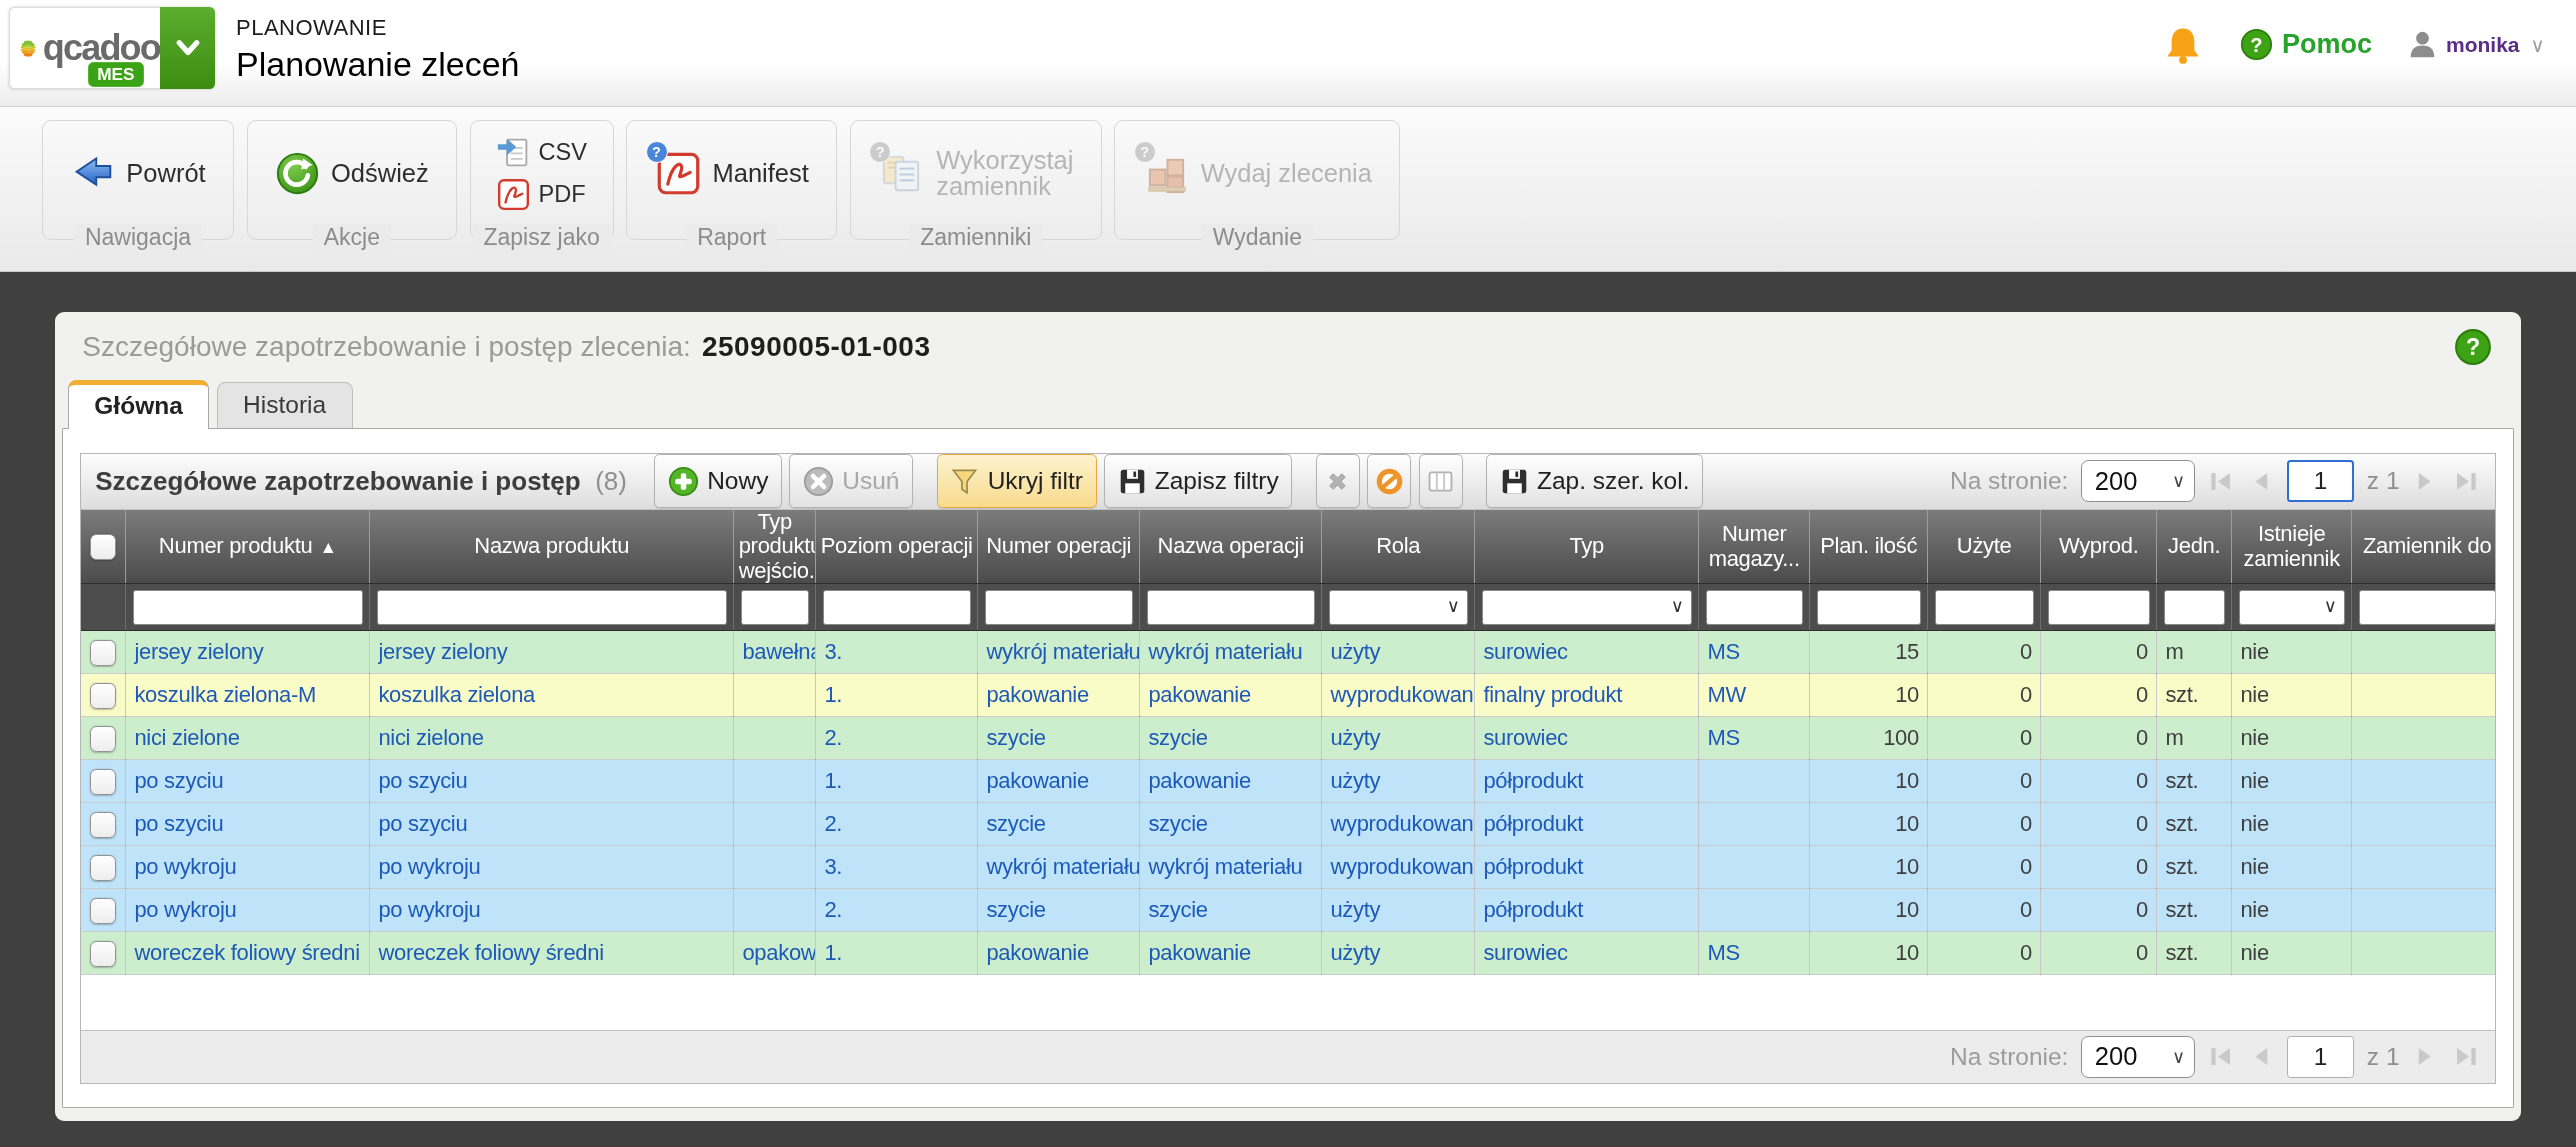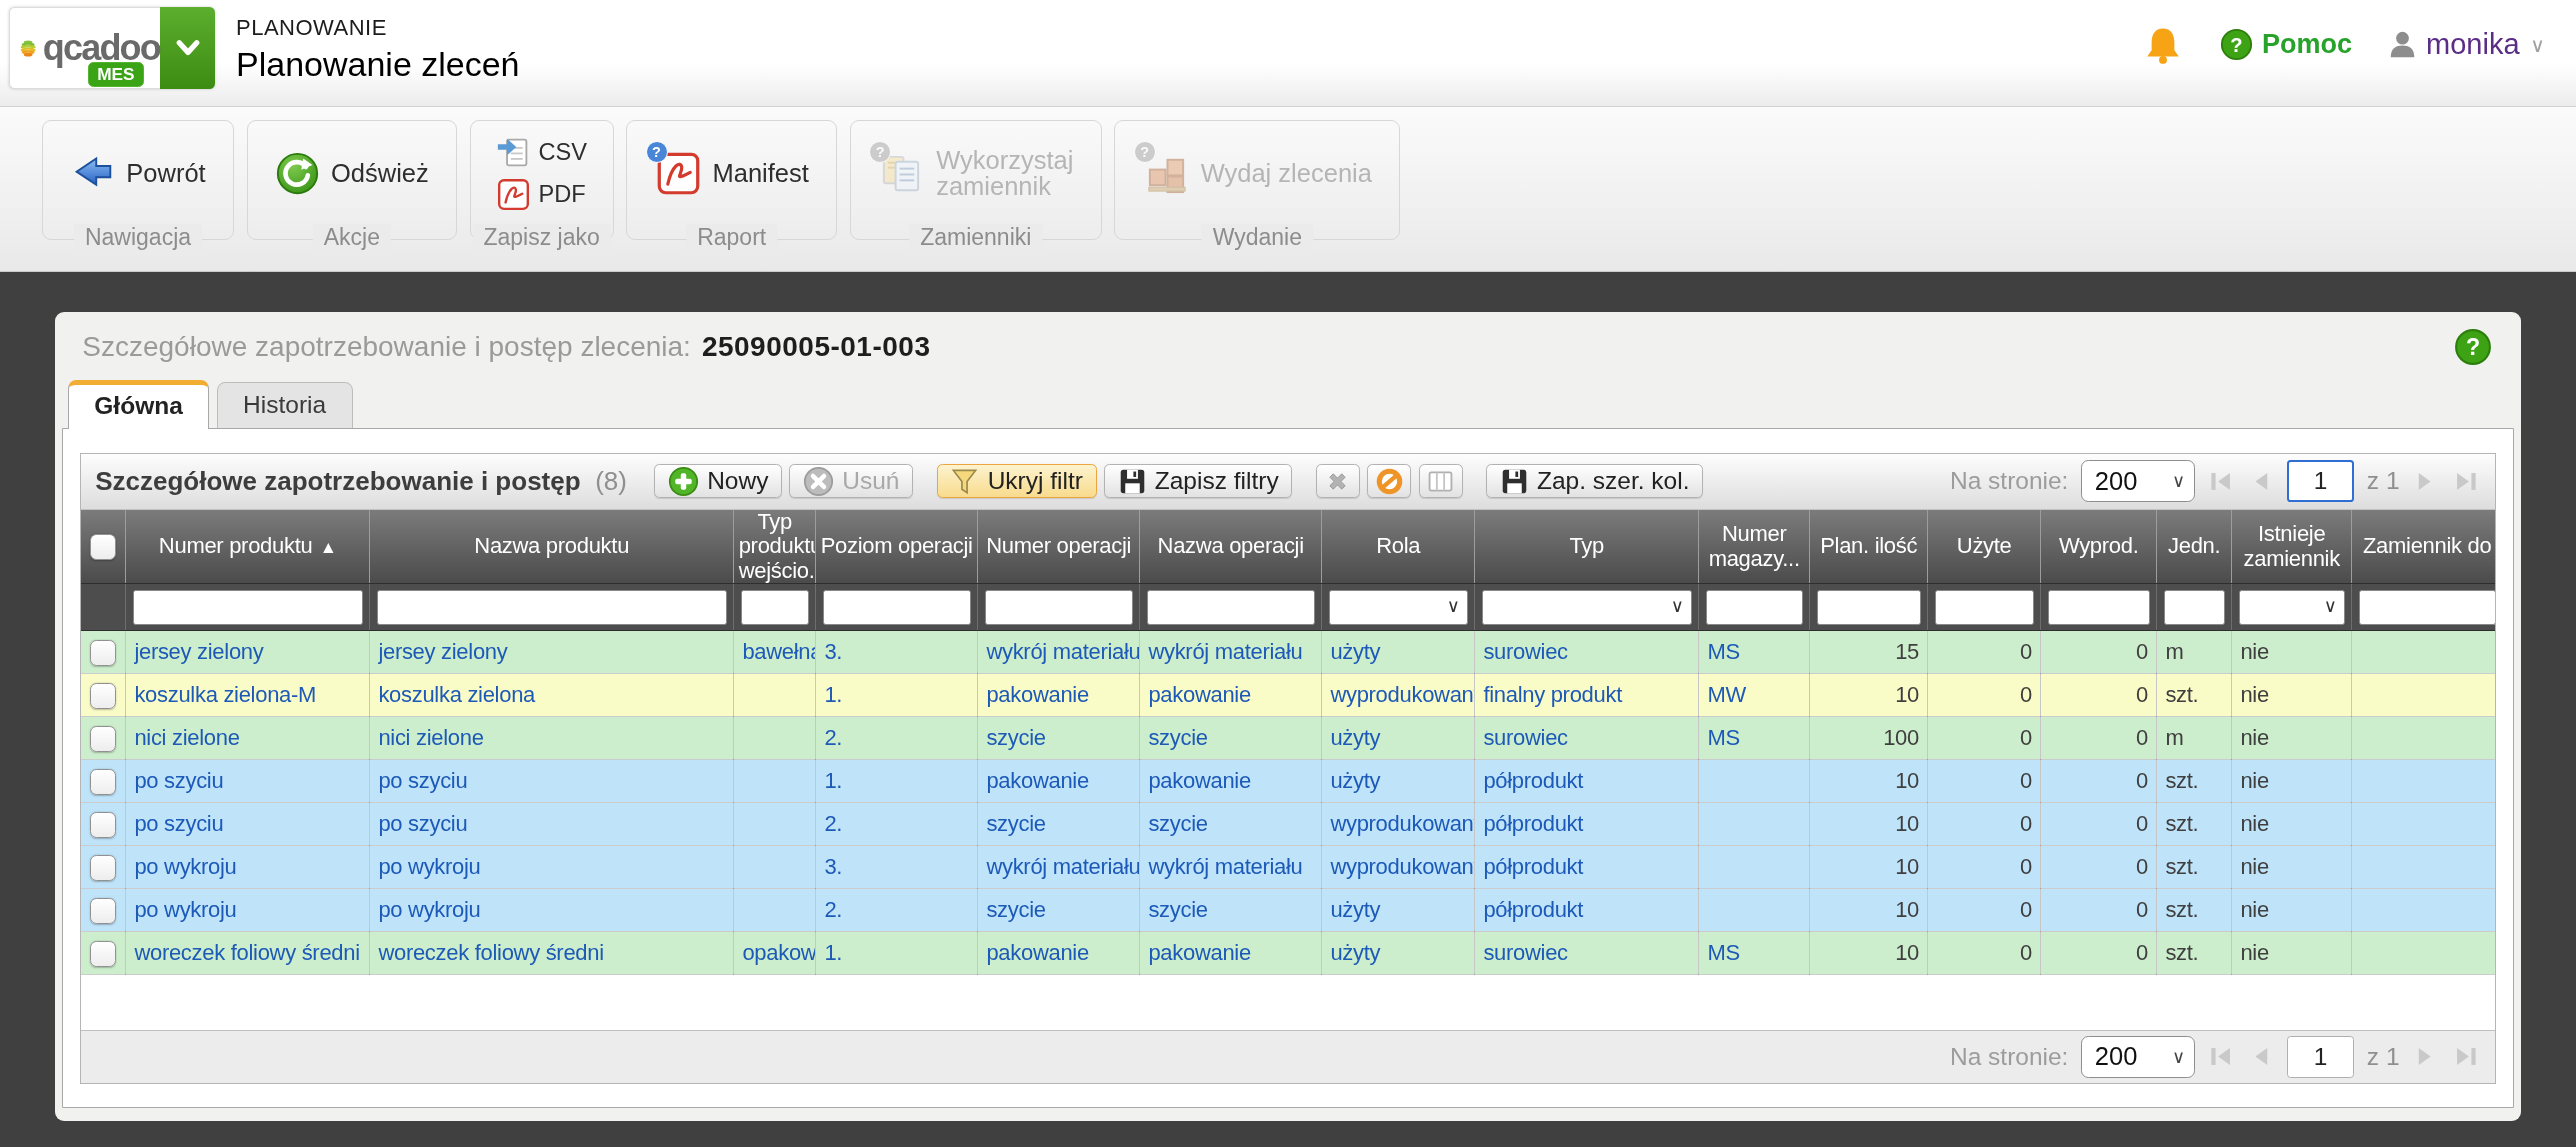--- a/index.html
+++ b/index.html
@@ -17,21 +17,21 @@
   .mes-badge { position:absolute; left:78px; bottom:1.8px; background:#3aa316; color:#fff;
     font-size:17.3px; font-weight:bold; padding:0.9px 8.2px; border-radius:5.5px; border:1.8px solid #55b531; }
   .logo-drop { width:55px; background:linear-gradient(#5cae2e,#3c8c12); border-radius:0 5.5px 5.5px 0;
     display:flex; align-items:center; justify-content:center; cursor:pointer; }
   .crumb-block { position:absolute; left:236px; top:14.5px; }
   .crumb-module { font-size:22px; color:#1c1c1c; letter-spacing:0.5px; }
   .crumb-title { font-size:34px; color:#000; margin-top:4px; font-weight:500; }
   .header-right { position:absolute; right:31px; top:23.6px; display:flex; align-items:center; gap:36px; }
   .hlink { display:flex; align-items:center; gap:9px; cursor:pointer; }
   .help-label { color:#27a22b; font-weight:bold; font-size:27px; }
-  .user-label { color:#5a2d86; font-weight:normal; font-size:29px; }
+  .user-label { color:#5a2d86; font-weight:bold; font-size:21px; }
   .user-chev { color:#a0a0a0; font-size:20px; margin-left:1.8px; }
 
   
   .ribbon { height:165px; background:linear-gradient(#fbfbfb,#e9e9e9);
     border-bottom:0.9px solid #c9c9c9; display:flex; gap:12.7px; padding:12.7px 0 0 42px; }
   .rgroup { position:relative; height:120px; border:0.9px solid #d7d7d7; border-radius:9px;
     display:flex; align-items:center; gap:7.3px; padding:5.5px 20px 18px; }
   .rlabel { position:absolute; bottom:-12.7px; left:50%; transform:translateX(-50%);
     background:#ebebeb; padding:0 11px; color:#8c8c8c; font-size:23px; white-space:nowrap; }
   .rbtn { display:flex; align-items:center; gap:11px; border:none; background:transparent;
@@ -65,21 +65,21 @@
 
   .tab-content { flex:1; background:#fff; border:0.9px solid #a8a8a8; border-radius:0.9px;
     padding:23.6px 16.4px 0; position:relative; z-index:1; }
 
   
   .grid-box { height:631px; border:0.9px solid #b5b5b5; display:flex; flex-direction:column; background:#fca5a5; }
   .grid-toolbar { height:56px; flex:none; display:flex; align-items:center; gap:7.3px; padding:0 16.4px 0 14.5px;
     background:linear-gradient(#fdfdfd,#dddddd); border-bottom:0.9px solid #c2c2c2; }
   .grid-title { font-size:26px; font-weight:bold; color:#3d3d3d; }
   .grid-count { font-size:26px; color:#8f8f8f; margin-left:7.3px; margin-right:20px; }
-  .gbtn { height:34px; display:inline-flex; align-items:center; gap:8.2px; padding:0 12.7px; border-radius:5.5px;
+  .gbtn { height:54px; display:inline-flex; align-items:center; gap:8.2px; padding:0 12.7px; border-radius:5.5px;
     border:0.9px solid #b2b2b2; background:linear-gradient(#ffffff,#e2e2e2); font-family:inherit;
     font-size:24.5px; color:#222; cursor:pointer; box-shadow:0 0.9px 0.9px rgba(0,0,0,.12); }
   .gbtn.disabled { color:#a8a8a8; }
   .gbtn.icon-only { width:44px; justify-content:center; padding:0; }
   .gbtn.hl { background:linear-gradient(#fdf3cf,#f8db8d); border:1.8px solid #eba63f; }
   .sp { width:9px; }
 
   .pager { display:flex; align-items:center; gap:12.7px; margin-left:auto; }
   .pager.bottom { margin-left:auto; }
   .pglabel { color:#9c9c9c; font-size:24.5px; }

